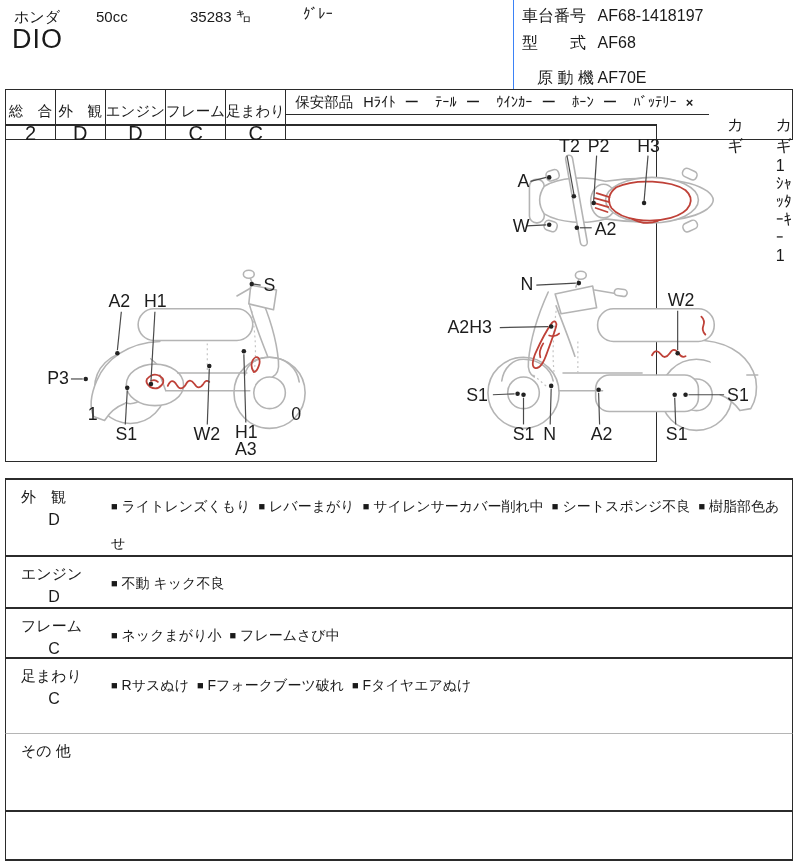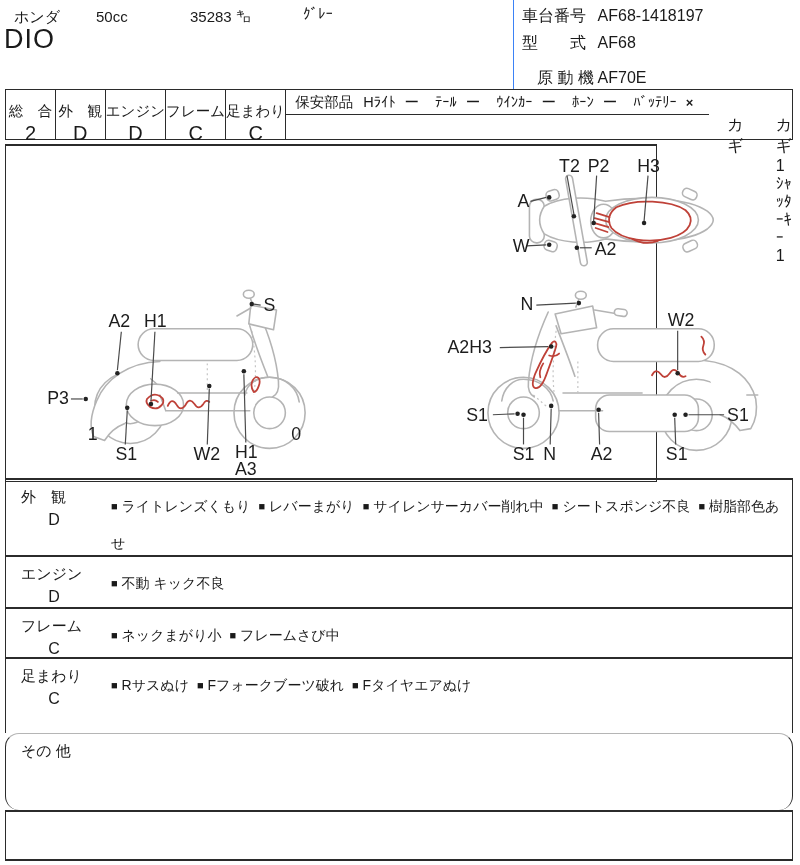--- a/index.html
+++ b/index.html
@@ -7,56 +7,56 @@
     position:relative;width:800px;height:865px;background:#fff;
     font-family:"Liberation Sans","DejaVu Sans",sans-serif;
     color:#1a1a1a;overflow:hidden;
   }
   
   .hdr-left{position:absolute;left:0;top:0;width:513px;height:89px;}
   .hdr-maker{position:absolute;left:14px;top:8px;font-size:15px;}
   .hdr-cc{position:absolute;left:96px;top:8px;font-size:15px;text-align:right;}
   .hdr-mileage{position:absolute;left:178px;top:8px;font-size:15px;margin-left:12px;}
   .hdr-color{position:absolute;left:303px;top:5px;font-size:15px;}
-  .hdr-model{position:absolute;left:4px;top:24px;font-size:27px;letter-spacing:1px;text-align:right;}
+  .hdr-model{position:absolute;left:12px;top:24px;font-size:27px;letter-spacing:1px;text-align:right;}
   .hdr-right{position:absolute;left:513px;top:0;width:287px;height:89px;border-left:1px solid #3b82f6;}
   .hdr-row{position:absolute;left:8px;font-size:16px;white-space:nowrap;}
   .hdr-row .lab{display:inline-block;width:72px;}
   
   .grade-row{position:absolute;left:5px;top:89px;width:788px;height:51px;
     border:1px solid #2b2b2b;display:flex;box-sizing:border-box;}
   .gcell{width:72px;border-right:1px solid #2b2b2b;display:flex;flex-direction:column;
     align-items:center;box-sizing:border-box;}
   .gcell .glab{font-size:14.5px;margin-top:12px;white-space:nowrap;}
   .gcell .gval{font-size:20px;margin-top:1px;}
   .hoan{flex:1;display:flex;box-sizing:border-box;}
   .hoan-row1{height:25px;border-bottom:1px solid #2b2b2b;display:flex;align-items:center;
     padding-left:9px;font-size:14.5px;box-sizing:border-box;white-space:nowrap;}
   .hoan-row1 .hoan-label{margin-right:10px;}
   .safety-item{margin-right:16px;}
   .safety-item .mark{margin-left:9px;}
   .safety-item .mark.cross{font-weight:700;font-size:13px;}
   .hoan-row2{flex:1;display:flex;align-items:flex-start;padding-left:18px;font-size:16px;margin-top:25px;}
   .hoan-row2 .key-label{margin-right:16px;}
   
-  .diagram-box{position:absolute;left:5px;top:144px;width:652px;height:338px;
+  .diagram-box{position:absolute;left:5px;top:124px;width:652px;height:338px;
     border:1px solid #2b2b2b;border-top-width:2px;box-sizing:border-box;}
   svg{display:block;}
   .gy{stroke:#b4b4b4;stroke-width:1.6;fill:none;stroke-linecap:round;stroke-linejoin:round;}
   .gyf{stroke:#b4b4b4;stroke-width:1.6;fill:#fff;stroke-linecap:round;stroke-linejoin:round;}
   .gyd{stroke:#c4c4c4;stroke-width:1.2;fill:none;stroke-dasharray:2 3;}
   .red{stroke:#bf4138;stroke-width:1.8;fill:none;stroke-linecap:round;stroke-linejoin:round;}
   .ld{stroke:#4a4a4a;stroke-width:1.2;}
   .dt{fill:#222;}
   .dlabel{font-size:18px;fill:#1c1c1c;font-family:"Liberation Sans","DejaVu Sans",sans-serif;}
   
   .section{position:absolute;left:5px;width:788px;border-left:1px solid #2b2b2b;
     border-right:1px solid #2b2b2b;box-sizing:border-box;}
   .sec-dark{border-top:2px solid #2b2b2b;}
-  .sec-light{border-top:1px solid #b5b5b5;border-radius:14px;}
+  .sec-light{border-top:1px solid #b5b5b5;}
   .sec-label{position:absolute;left:15px;top:8px;font-size:15px;white-space:pre;}
   .sec-grade{position:absolute;left:28px;top:31px;width:40px;text-align:center;font-size:16px;}
   .sec-items{position:absolute;left:105px;top:8px;width:686px;font-size:14px;line-height:36px;}
   .defect{margin-right:8px;}
   .bullet{font-size:11px;position:relative;top:-1px;}
   .bottom-box{position:absolute;left:5px;top:810px;width:788px;height:51px;
     border:1px solid #2b2b2b;border-top-width:2px;border-bottom-width:2px;box-sizing:border-box;}
 </style>
 </head>
 <body>

